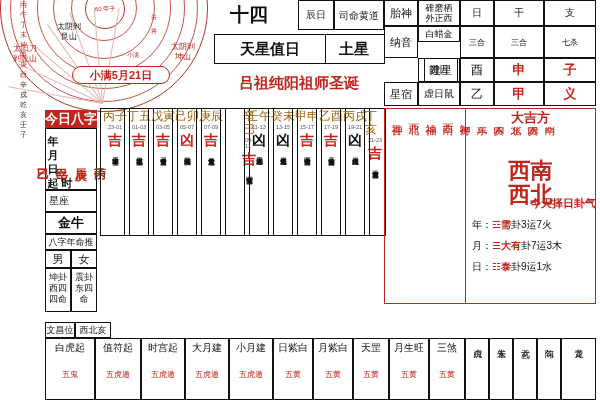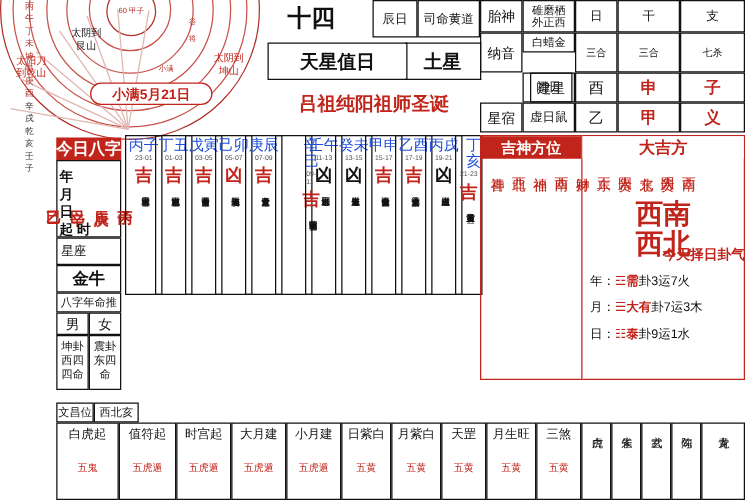--- a/index.html
+++ b/index.html
@@ -7,21 +7,21 @@
     width:600px;height:400px;overflow:hidden;
     background:#ffffff;
     font-family:"Liberation Sans","DejaVu Sans",sans-serif;
     color:#111;
   }
   .page{position:relative;width:600px;height:400px;}
 
   
   .vtext{writing-mode:vertical-rl;text-orientation:upright;letter-spacing:0px;}
   .red{color:#c0241a;}
-  .blue{color:#1d4ed8;text-align:right;}
+  .blue{color:#a16207;}
   .blk{color:#111;}
   .bold{font-weight:bold;}
   .ctr{display:flex;align-items:center;justify-content:center;text-align:center;}
   .bx{box-sizing:border-box;border:1px solid #111;position:absolute;}
 
   
   .wheel{position:absolute;left:0;top:-96px;width:206px;height:206px;border-radius:50%;
          border:1px solid #b03028;background:#fff;}
   .wheel .ring{position:absolute;border-radius:50%;border:1px solid #c8524a;}
   .r1{left:9px;top:9px;right:9px;bottom:9px;}
@@ -336,21 +336,20 @@
   </div>
   <div class="pillar" style="left:364px;width:22px;">
     <div class="gz blue">丁亥</div>
     <div class="num">21-23</div>
     <div class="big red">吉</div>
     <div class="sm vtext">玉堂黄道</div>
     <div class="tiny vtext" style="margin-top:2px;">宜祈福嫁娶</div>
   </div>
 
   <div class="jishen">
-    <div class="hd">吉神方位</div>
     <div style="display:flex;padding:6px 4px 0 4px;gap:2px;">
       <div class="vtext" style="font-size:11px;color:#c0241a;">喜神</div>
       <div class="vtext" style="font-size:11px;color:#c0241a;">西北</div>
       <div class="vtext" style="font-size:11px;color:#c0241a;">福神</div>
       <div class="vtext" style="font-size:11px;color:#c0241a;">西南</div>
       <div class="vtext" style="font-size:11px;color:#c0241a;">财神</div>
       <div class="vtext" style="font-size:11px;color:#c0241a;">正东</div>
       <div class="vtext" style="font-size:11px;color:#c0241a;">阳贵人</div>
       <div class="vtext" style="font-size:11px;color:#c0241a;">东北</div>
       <div class="vtext" style="font-size:11px;color:#c0241a;">阴贵人</div>

